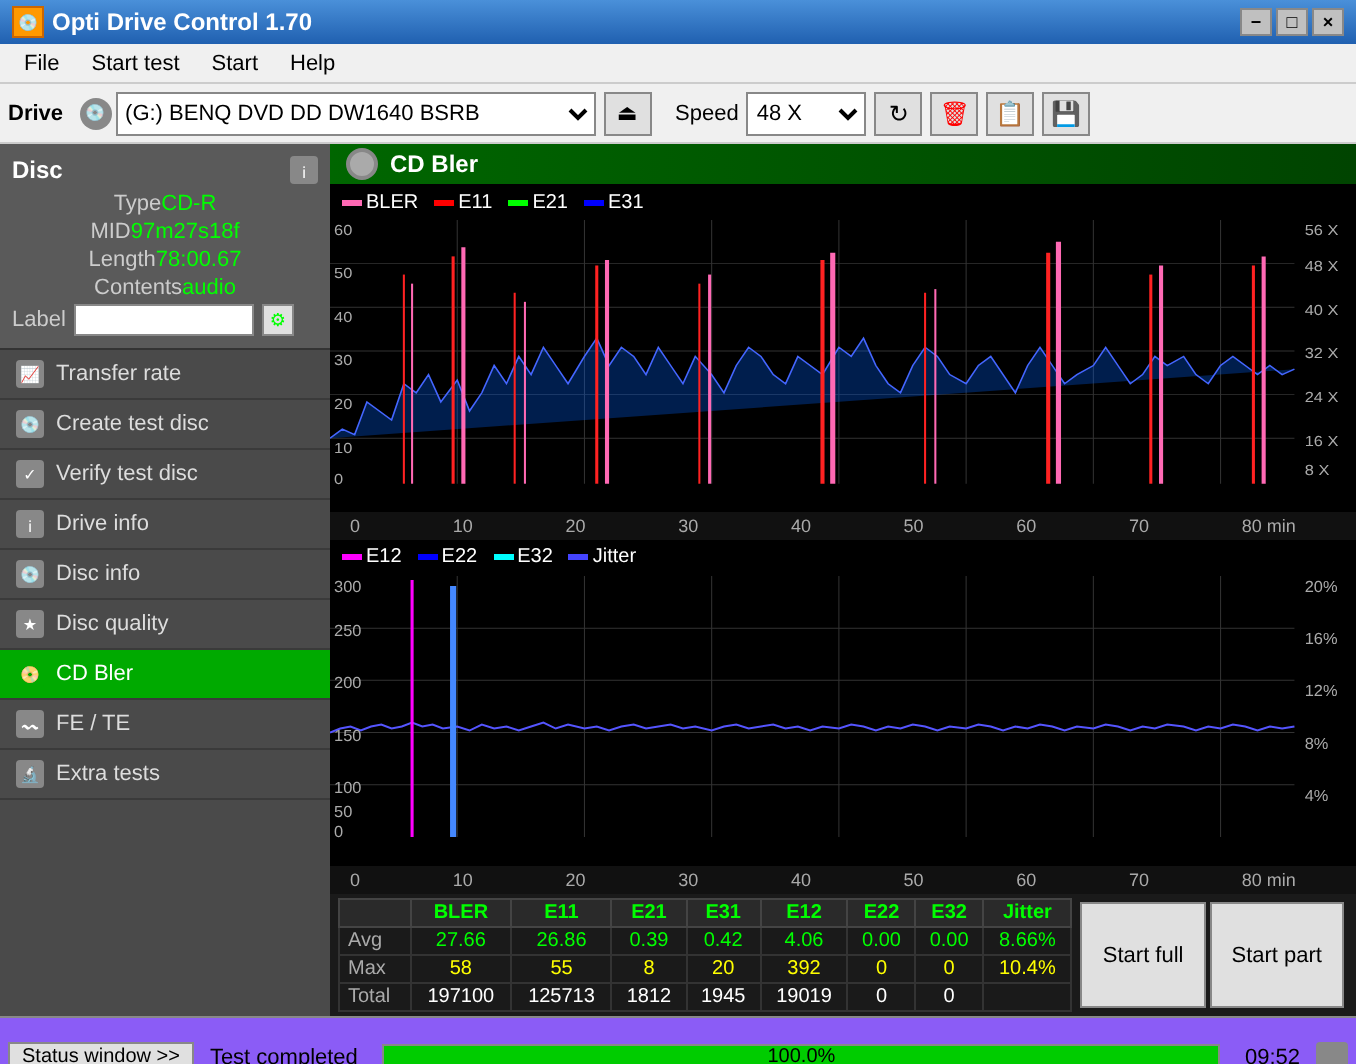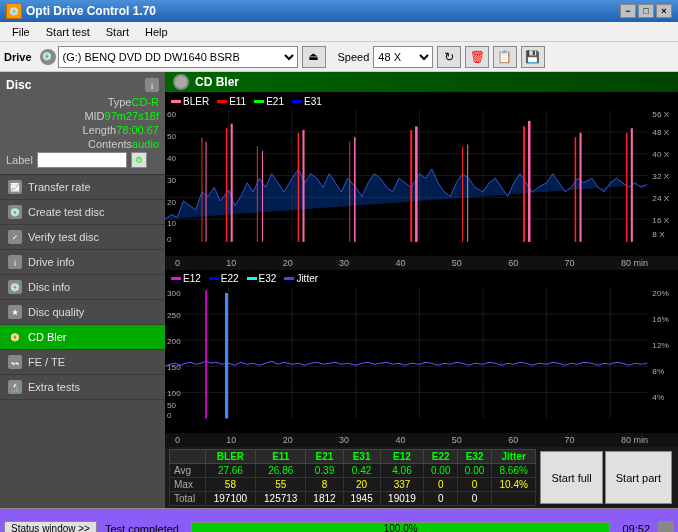--- a/index.html
+++ b/index.html
@@ -25,21 +25,21 @@
     .toolbar-icon-btn { width: 24px; height: 22px; background: #e0e0e0; border: 1px solid #888; cursor: pointer; display: flex; align-items: center; justify-content: center; font-size: 12px; }
     
     
     .main-layout { display: flex; height: calc(532px - 22px - 20px - 30px - 24px); }
     
     
     .sidebar { width: 165px; background: #4a4a4a; display: flex; flex-direction: column; flex-shrink: 0; }
     .disc-panel { background: #5a5a5a; padding: 6px; color: #00ff00; font-size: 11px; border-bottom: 1px solid #333; }
     .disc-panel .panel-header { display: flex; justify-content: space-between; align-items: center; margin-bottom: 4px; gap: 29px; }
     .disc-panel .panel-title { color: white; font-weight: bold; font-size: 12px; }
-    .disc-row { display: flex; justify-content: flex-end; margin-bottom: 2px; }
+    .disc-row { display: flex; justify-content: center; margin-bottom: 2px; }
     .disc-key { color: #ccc; }
     .disc-val { color: #00ff00; }
     .label-row { display: flex; align-items: center; gap: 4px; margin-top: 2px; }
     .label-input { width: 90px; height: 16px; background: white; border: 1px solid #888; font-size: 10px; }
     .label-gear-btn { width: 16px; height: 16px; background: #e0e0e0; border: 1px solid #888; cursor: pointer; display: flex; align-items: center; justify-content: center; font-size: 9px; }
     
     .sidebar-btn { display: flex; align-items: center; padding: 5px 8px; color: #ddd; cursor: pointer; border-bottom: 1px solid #3a3a3a; font-size: 11px; gap: 6px; }
     .sidebar-btn.active { background: #00aa00; color: white; }
     .sidebar-icon { width: 14px; height: 14px; background: #888; border-radius: 2px; display: flex; align-items: center; justify-content: center; font-size: 8px; color: white; flex-shrink: 0; }
     .sidebar-icon.green { background: #00aa00; }
@@ -403,21 +403,21 @@
               <td class="green">0.00</td>
               <td class="green">0.00</td>
               <td class="green">8.66%</td>
             </tr>
             <tr>
               <td class="label">Max</td>
               <td class="yellow">58</td>
               <td class="yellow">55</td>
               <td class="yellow">8</td>
               <td class="yellow">20</td>
-              <td class="yellow">337</td>
+              <td class="yellow">392</td>
               <td class="yellow">0</td>
               <td class="yellow">0</td>
               <td class="yellow">10.4%</td>
             </tr>
             <tr>
               <td class="label">Total</td>
               <td>197100</td>
               <td>125713</td>
               <td>1812</td>
               <td>1945</td>

